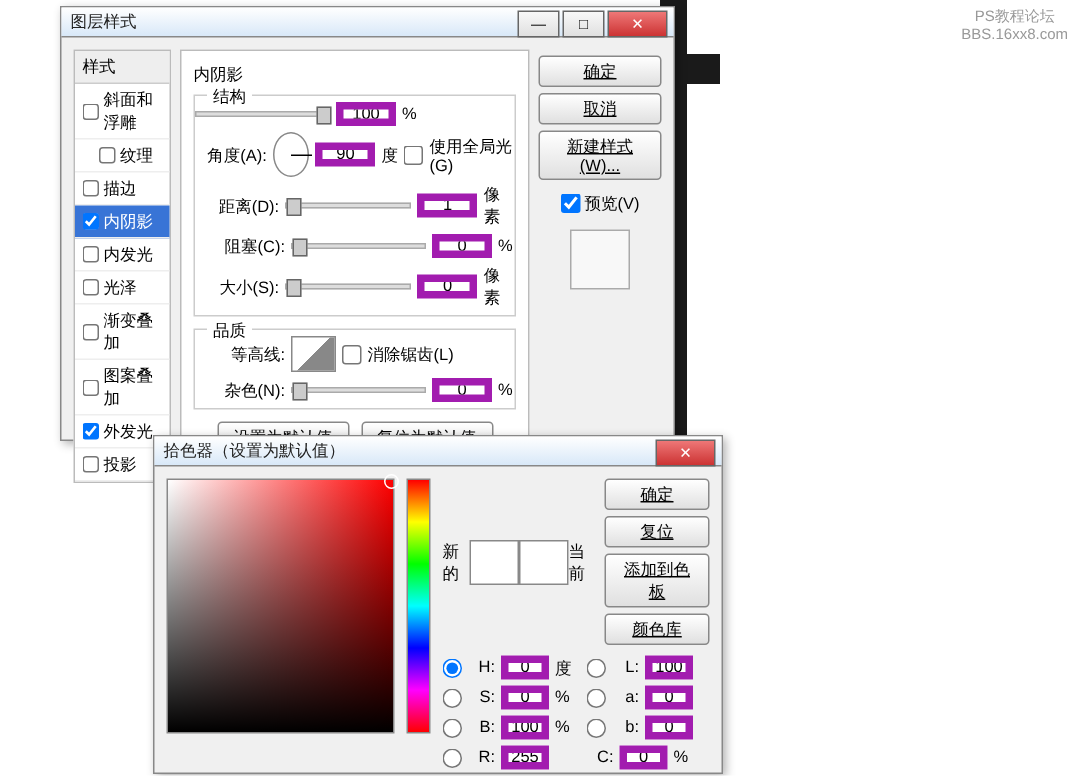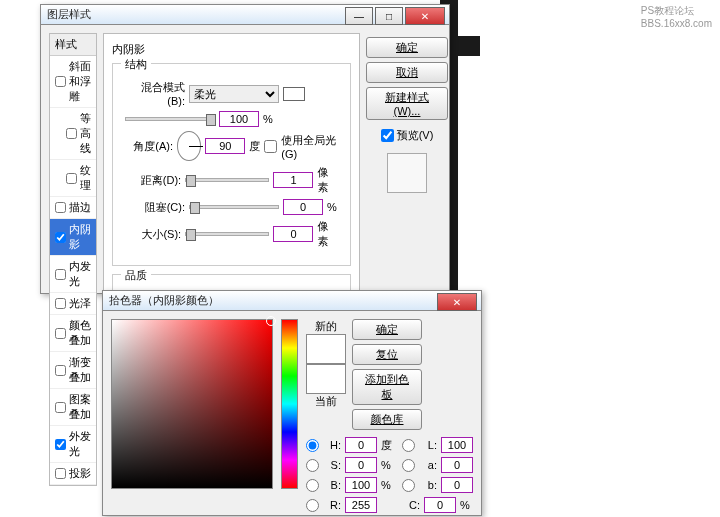--- a/index.html
+++ b/index.html
@@ -12,48 +12,48 @@
 .tbtn.close { background: linear-gradient(#e77,#c33); color: #fff; width: 40px; }
 .main-body { display: flex; padding: 8px; gap: 6px; }
 .left-panel { width: 90px; border: 1px solid #bbb; background: #fff; }
 .left-header { background: #eee; padding: 3px 5px; border-bottom: 1px solid #ccc; font-size: 11px; }
 .style-list { }
 .style-item { padding: 3px 5px; border-bottom: 1px solid #eee; display: flex; align-items: center; gap: 3px; font-size: 11px; cursor: pointer; }
 .style-item.selected { background: #3874d6; color: #fff; }
 .style-item input[type="checkbox"] { width: 11px; height: 11px; }
 .center-panel { flex: 1; border: 1px solid #bbb; background: #fff; padding: 8px; }
 .section-title { font-size: 11px; margin-bottom: 6px; }
-.fieldset { border: 1px solid #ccc; padding: 12px; margin-bottom: 8px; position: relative; }
+.fieldset { border: 1px solid #ccc; padding: 0; margin-bottom: 8px; position: relative; }
 .fieldset .legend { position: absolute; top: -7px; left: 8px; background: #fff; padding: 0 4px; font-size: 11px; }
 .row { display: flex; align-items: center; margin: 4px 0; font-size: 11px; gap: 4px; }
 .row .lbl { width: 60px; text-align: right; }
-.row input[type="text"] { width: 40px; height: 16px; border: 1px solid #a21caf; font-size: 11px; text-align: center; }
+.row input[type="text"] { width: 40px; height: 16px; border: 5px solid #a21caf; font-size: 11px; text-align: center; }
 .row select { height: 18px; border: 1px solid #aaa; font-size: 11px; width: 90px; }
 .slider { width: 90px; height: 4px; background: #ddd; border: 1px solid #aaa; position: relative; }
 .slider::after { content: ''; position: absolute; width: 8px; height: 10px; background: #ccc; border: 1px solid #666; top: -4px; left: 0; }
 .slider.full::after { left: calc(100% - 8px); }
 .color-swatch { width: 22px; height: 14px; border: 1px solid #666; background: #fff; }
 .angle-dial { width: 30px; height: 30px; border: 1px solid #888; border-radius: 50%; background: #fff; position: relative; }
 .angle-dial::after { content: ''; position: absolute; width: 14px; height: 1px; background: #000; top: 50%; left: 50%; transform-origin: left; }
 .contour-swatch { width: 30px; height: 24px; border: 1px solid #888; background: linear-gradient(135deg,#fff 50%,#888 50%); }
 .btn-row { display: flex; gap: 8px; justify-content: center; }
 .pbtn { padding: 2px 10px; border: 1px solid #888; background: linear-gradient(#fff,#e0e0e0); font-size: 11px; cursor: pointer; border-radius: 3px; text-decoration: underline; }
 .right-panel { width: 90px; display: flex; flex-direction: column; gap: 4px; align-items: center; padding-top: 4px; }
 .right-panel .pbtn { width: 82px; text-align: center; }
 .preview-check { display: flex; align-items: center; gap: 3px; font-size: 11px; margin-top: 4px; }
 .preview-box { width: 40px; height: 40px; border: 1px solid #aaa; background: #f8f8f8; margin-top: 6px; }
 .dark-strip { position: absolute; background: #1a1a1a; }
-.watermark { position: absolute; right: 8px; top: 4px; text-align: left; font-size: 10px; color: #999; font-family: Arial; }
+.watermark { position: absolute; right: 8px; top: 4px; text-align: center; font-size: 10px; color: #999; font-family: Arial; }
 
 .cp-body { display: flex; padding: 8px; gap: 8px; }
 .cp-field { width: 170px; height: 170px; border: 1px solid #888; background: linear-gradient(to bottom, rgba(0,0,0,0), #000), linear-gradient(to right, #fff, #f00); position: relative; }
 .cp-field::after { content: ''; position: absolute; width: 8px; height: 8px; border: 1px solid #fff; border-radius: 50%; top: -4px; right: -4px; }
 .cp-hue { width: 18px; height: 170px; border: 1px solid #888; background: linear-gradient(to bottom, #f00,#ff0,#0f0,#0ff,#00f,#f0f,#f00); }
 .cp-right { flex: 1; display: flex; gap: 8px; }
-.cp-newcur { display: flex; flex-direction: column; align-items: center; font-size: 11px; }
+.cp-newcur { display: flex; flex-direction: row; align-items: center; font-size: 11px; }
 .cp-newcur .box { width: 40px; height: 30px; border: 1px solid #888; background: #fff; }
 .cp-inputs { display: flex; flex-direction: column; gap: 2px; }
 .cp-inputs .row { margin: 1px 0; }
 .cp-inputs .row .lbl { width: 18px; }
 .cp-inputs .row input[type="text"] { width: 32px; }
 .cp-btns { display: flex; flex-direction: column; gap: 4px; }
 .cp-btns .pbtn { width: 70px; }
 </style>
 </head>
 <body>
@@ -78,45 +78,37 @@
   <div class="main-body">
     <div class="left-panel">
       <div class="left-header">样式</div>
       <div class="style-list" id="style-list">
           <div class="style-item">
             <input type="checkbox" style="">
             <span>斜面和浮雕</span>
           </div>
           <div class="style-item" style="padding-left: 16px;">
             <input type="checkbox" style="">
-            <span>等高线</span>
-          </div>
-          <div class="style-item" style="padding-left: 16px;">
-            <input type="checkbox" style="">
             <span>纹理</span>
           </div>
           <div class="style-item">
             <input type="checkbox" style="">
             <span>描边</span>
           </div>
           <div class="style-item selected">
             <input type="checkbox" checked="" style="">
             <span>内阴影</span>
           </div>
           <div class="style-item">
             <input type="checkbox" style="">
             <span>内发光</span>
           </div>
           <div class="style-item">
             <input type="checkbox" style="">
             <span>光泽</span>
-          </div>
-          <div class="style-item">
-            <input type="checkbox" style="">
-            <span>颜色叠加</span>
           </div>
           <div class="style-item">
             <input type="checkbox" style="">
             <span>渐变叠加</span>
           </div>
           <div class="style-item">
             <input type="checkbox" style="">
             <span>图案叠加</span>
           </div>
           <div class="style-item">
@@ -126,25 +118,20 @@
           <div class="style-item">
             <input type="checkbox" style="">
             <span>投影</span>
           </div>
         </div>
     </div>
     <div class="center-panel">
       <div class="section-title">内阴影</div>
       <div class="fieldset">
         <span class="legend">结构</span>
-        <div class="row">
-          <span class="lbl">混合模式(B):</span>
-          <select><option>柔光</option></select>
-          <span class="color-swatch"></span>
-        </div>
         <div class="row">
           <span class="slider full"></span>
           <input type="text" value="100" style="">
           <span>%</span>
         </div>
         <div class="row">
           <span class="lbl">角度(A):</span>
           <span class="angle-dial"></span>
           <input type="text" value="90" style="">
           <span>度</span>
@@ -198,21 +185,21 @@
         <input type="checkbox" checked="" style="">
         <span>预览(V)</span>
       </div>
       <div class="preview-box"></div>
     </div>
   </div>
 </div>
 
 <div class="window" style="left:102px; top:290px; width:380px; height:226px;">
   <div class="titlebar">
-    <span class="title">拾色器（内阴影颜色）</span>
+    <span class="title">拾色器（设置为默认值）</span>
     <div class="btns">
       <div class="tbtn close">✕</div>
     </div>
   </div>
   <div class="cp-body">
     <div class="cp-field"></div>
     <div class="cp-hue"></div>
     <div class="cp-right">
       <div style="display:flex; flex-direction:column; gap:6px;">
         <div style="display:flex; gap:6px;">

